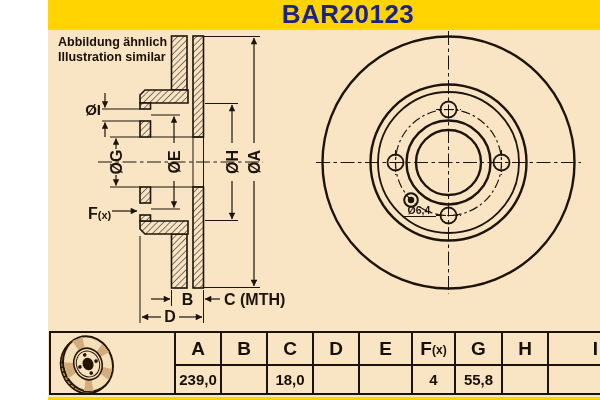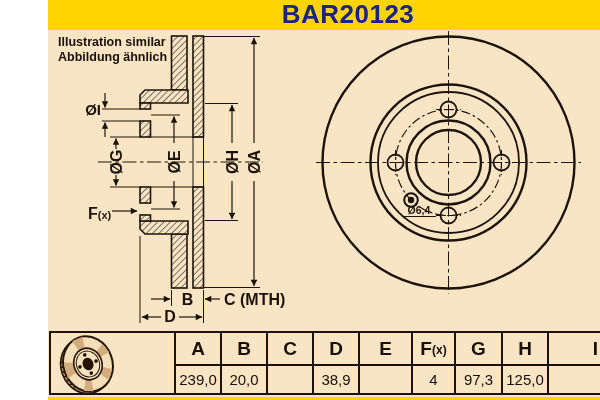--- a/index.html
+++ b/index.html
@@ -13,34 +13,34 @@
   svg text{font-family:"Liberation Sans",sans-serif;font-weight:700;fill:#1c140c;}
   .drawing{position:absolute;left:0;top:0;}
   
   .dtable{position:absolute;left:1px;top:331px;width:595px;height:64px;border:2.5px solid #1c140c;
           background:#f9e4c3;display:flex;box-sizing:border-box;}
   .col{display:flex;flex-direction:column;border-right:2px solid #1c140c;box-sizing:border-box;}
   .col:last-child{border-right:none;}
   .hd{height:31px;border-bottom:2px solid #1c140c;display:flex;align-items:center;justify-content:center;
       font-size:19px;font-weight:700;color:#181008;}
   .hx{font-size:12px;font-weight:700;margin-top:2px;}
-  .vl{flex:1;display:flex;align-items:center;justify-content:center;font-size:15px;font-weight:400;color:#181008;}
+  .vl{flex:1;display:flex;align-items:center;justify-content:center;font-size:15px;font-weight:700;color:#181008;}
   .pic{width:125px;align-items:center;justify-content:center;display:flex;}
   .cw46{width:46px;} .cw53{width:53px;} .cw43{width:43px;} .cw47{width:47px;} .cfill{flex:1;}
 </style>
 </head>
 <body>
 
 <div class="page">
   <div class="band"></div>
   <div class="band-bottom"></div>
   <div class="title">BAR20123</div>
   <div class="note">
+    <div>Abbildung ähnlich</div>
     <div>Illustration similar</div>
-    <div>Abbildung ähnlich</div>
   </div>
 
   <svg class="drawing" width="600" height="330" viewBox="0 0 600 330">
     <defs>
       <pattern id="h" width="4.5" height="4.5" patternUnits="userSpaceOnUse" patternTransform="rotate(-45)">
         <rect width="4.5" height="4.5" fill="#f9e4c3"></rect>
         <line x1="0" y1="0" x2="4.5" y2="0" stroke="#1c140c" stroke-width="1.1"></line>
       </pattern>
       <marker id="ah" viewBox="0 0 10 10" refX="9.5" refY="5" markerWidth="10" markerHeight="5.5" orient="auto-start-reverse">
           <path d="M0 0 L10 5 L0 10 z" fill="#1c140c"></path>
@@ -157,44 +157,42 @@
         </g>
       </svg>
     </div>
 
     <div class="col cw46">
       <div class="hd">A</div>
       <div class="vl">239,0</div>
     </div>
     <div class="col cw46">
       <div class="hd">B</div>
-      <div class="vl">20,0</div>
     </div>
     <div class="col cw46">
       <div class="hd">C</div>
+      <div class="vl">18,0</div>
     </div>
     <div class="col cw46">
       <div class="hd">D</div>
-      <div class="vl">38,9</div>
     </div>
     <div class="col cw53">
       <div class="hd">E</div>
     </div>
     <div class="col cw43">
       <div class="hd">
           <span>F</span>
           <span class="hx">(x)</span>
         </div>
       <div class="vl">4</div>
     </div>
     <div class="col cw47">
       <div class="hd">G</div>
-      <div class="vl">97,3</div>
+      <div class="vl">55,8</div>
     </div>
     <div class="col cw46">
       <div class="hd">H</div>
-      <div class="vl">125,0</div>
     </div>
     <div class="col cfill">
       <div class="hd">I</div>
     </div>
   </div>
 </div>
 
 </body></html>

